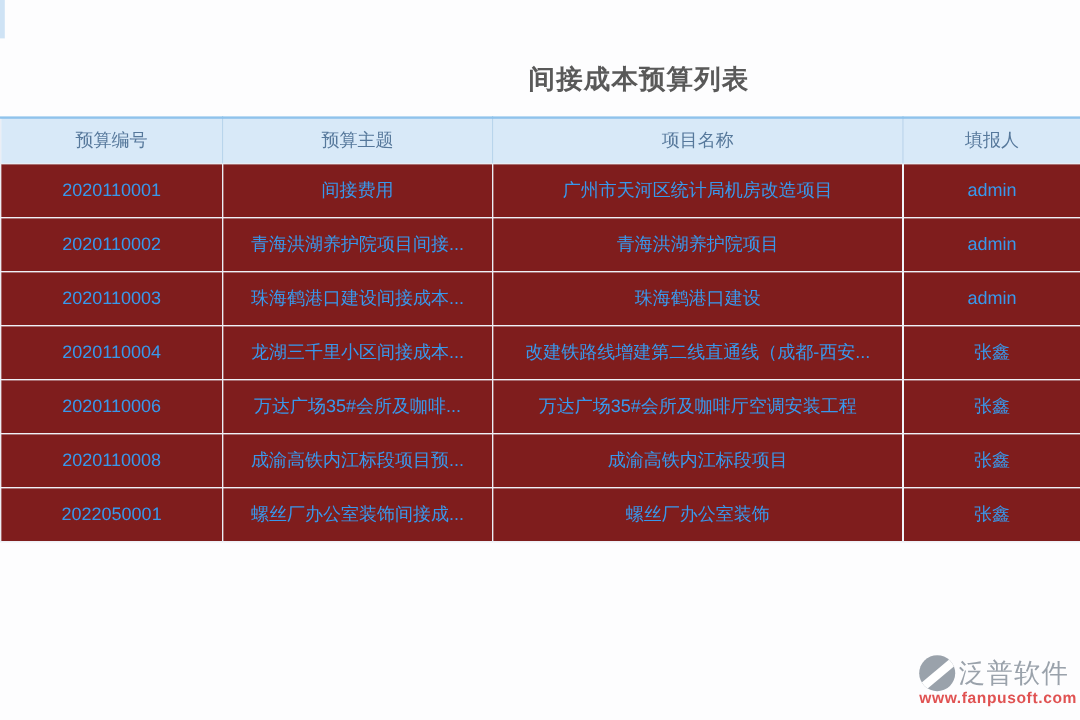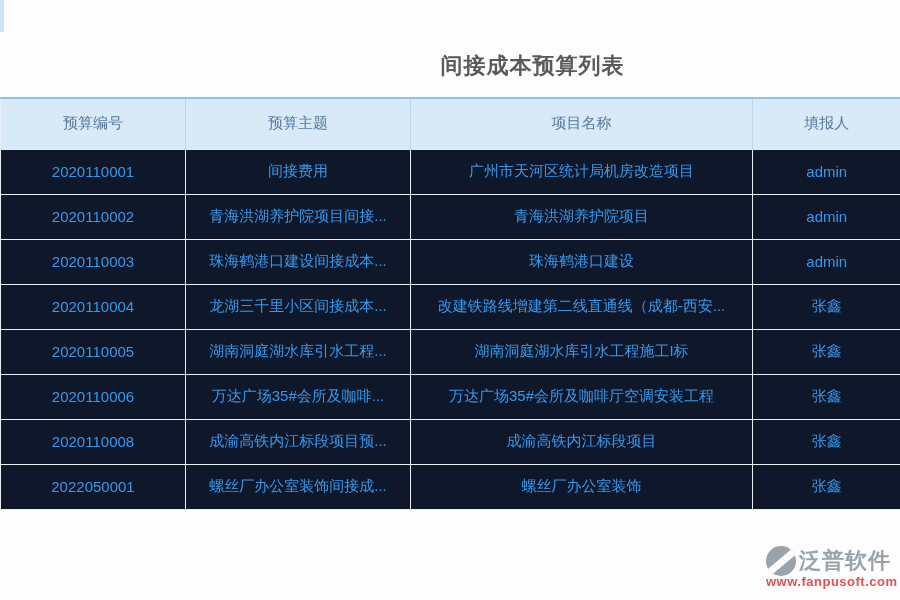--- a/index.html
+++ b/index.html
@@ -23,29 +23,29 @@
     margin:0;font-size:22px;font-weight:bold;color:#595959;
     letter-spacing:1px;
   }
   
   table.budget-table{
     width:900px;border-collapse:collapse;table-layout:fixed;
     border-top:2px solid #8fc3ec;
     border-left:1px solid #ebeef5;
   }
   table.budget-table th{
-    height:51px;background:#d8e9f8;color:#56789b;
+    height:38px;background:#d8e9f8;color:#56789b;
     font-size:15px;font-weight:normal;text-align:center;
     border-right:1px solid #b9d5ec;
     border-bottom:1px solid #e4ebf3;
     padding:0;box-sizing:border-box;
   }
   table.budget-table th:last-child{border-right:none;}
   table.budget-table td{
-    height:45px;background:#0f172a;color:#3898ec;
+    height:45px;background:#7f1d1d;color:#3898ec;
     font-size:15px;text-align:center;
     border-right:1px solid #ebeef5;
     border-bottom:1px solid #ebeef5;
     padding:0;box-sizing:border-box;
     white-space:nowrap;overflow:hidden;
     cursor:pointer;
   }
   table.budget-table td:last-child{border-right:none;}
   
   .col0{width:185px;}
@@ -63,21 +63,21 @@
   .wm-top{display:flex;align-items:center;}
   .wm-logo{
     width:30px;height:30px;border-radius:50%;
     background:#9aa2ab;position:relative;overflow:hidden;flex:0 0 30px;
   }
   .wm-logo::after{
     content:"";position:absolute;width:46px;height:7px;background:#fff;
     transform:rotate(-40deg);top:13px;left:-8px;
   }
   .wm-brand{
-    font-size:22px;color:#9aa2ab;font-weight:bold;
+    font-size:22px;color:#9aa2ab;font-weight:normal;
     letter-spacing:1px;margin-left:3px;white-space:nowrap;
   }
   .wm-url{
     font-size:13px;color:#e05252;letter-spacing:0.5px;
     margin-top:-2px;white-space:nowrap;font-weight:bold;
   }
 </style>
 </head>
 <body>
 
@@ -121,26 +121,20 @@
         <td class="c2">珠海鹤港口建设</td>
         <td class="c3">admin</td>
       </tr>
       <tr>
         <td class="c0">2020110004</td>
         <td class="c1">龙湖三千里小区间接成本...</td>
         <td class="c2">改建铁路线增建第二线直通线（成都-西安...</td>
         <td class="c3">张鑫</td>
       </tr>
       <tr>
-        <td class="c0">2020110005</td>
-        <td class="c1">湖南洞庭湖水库引水工程...</td>
-        <td class="c2">湖南洞庭湖水库引水工程施工I标</td>
-        <td class="c3">张鑫</td>
-      </tr>
-      <tr>
         <td class="c0">2020110006</td>
         <td class="c1">万达广场35#会所及咖啡...</td>
         <td class="c2">万达广场35#会所及咖啡厅空调安装工程</td>
         <td class="c3">张鑫</td>
       </tr>
       <tr>
         <td class="c0">2020110008</td>
         <td class="c1">成渝高铁内江标段项目预...</td>
         <td class="c2">成渝高铁内江标段项目</td>
         <td class="c3">张鑫</td>

